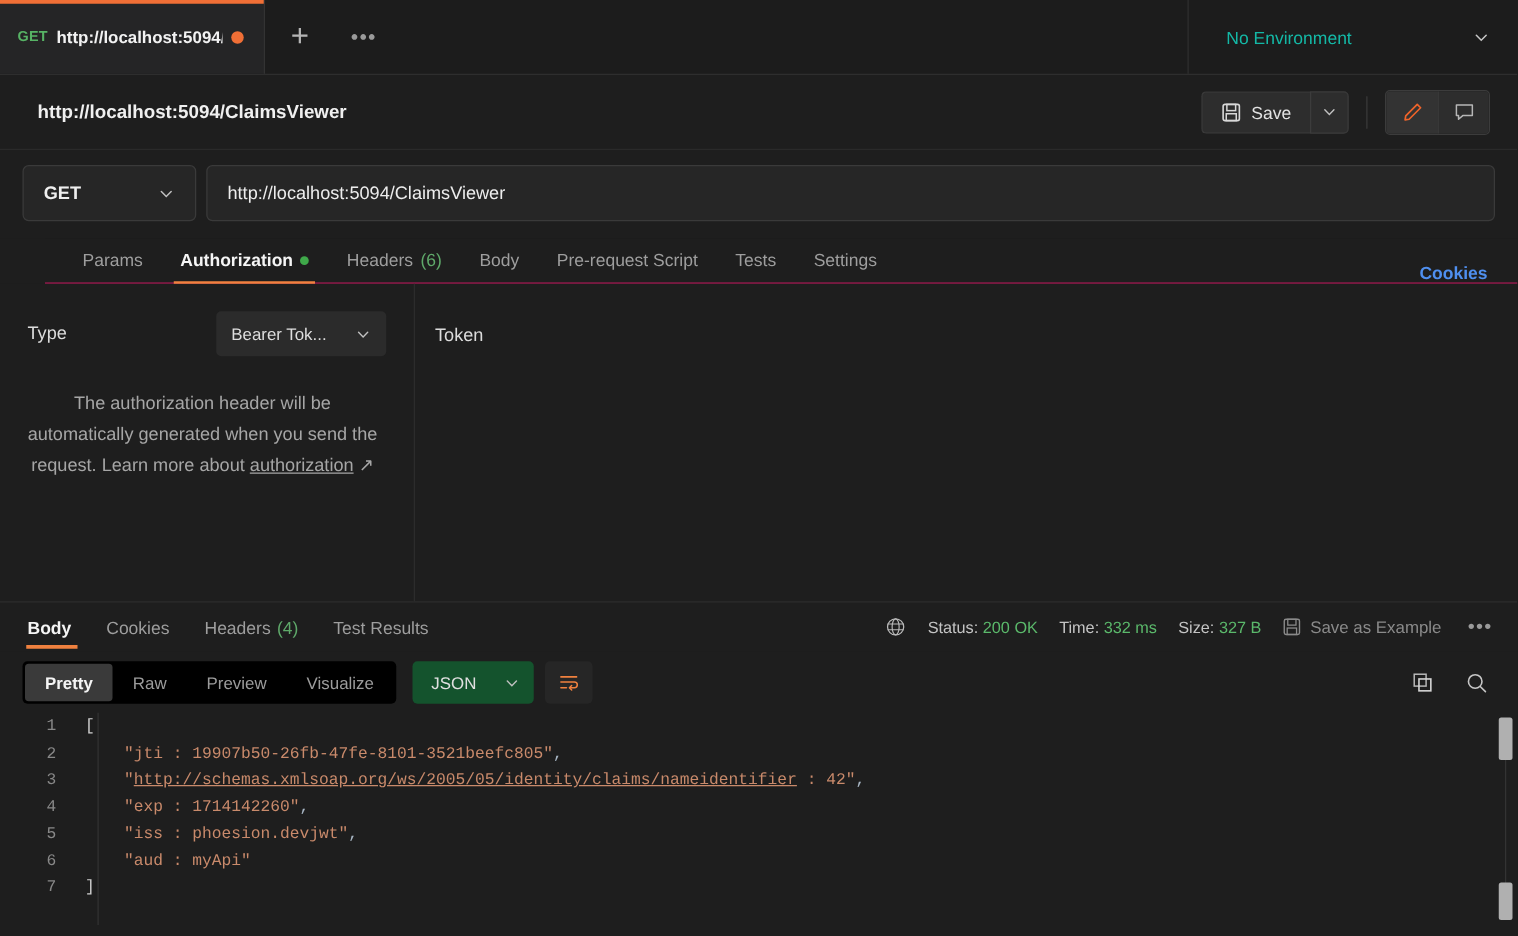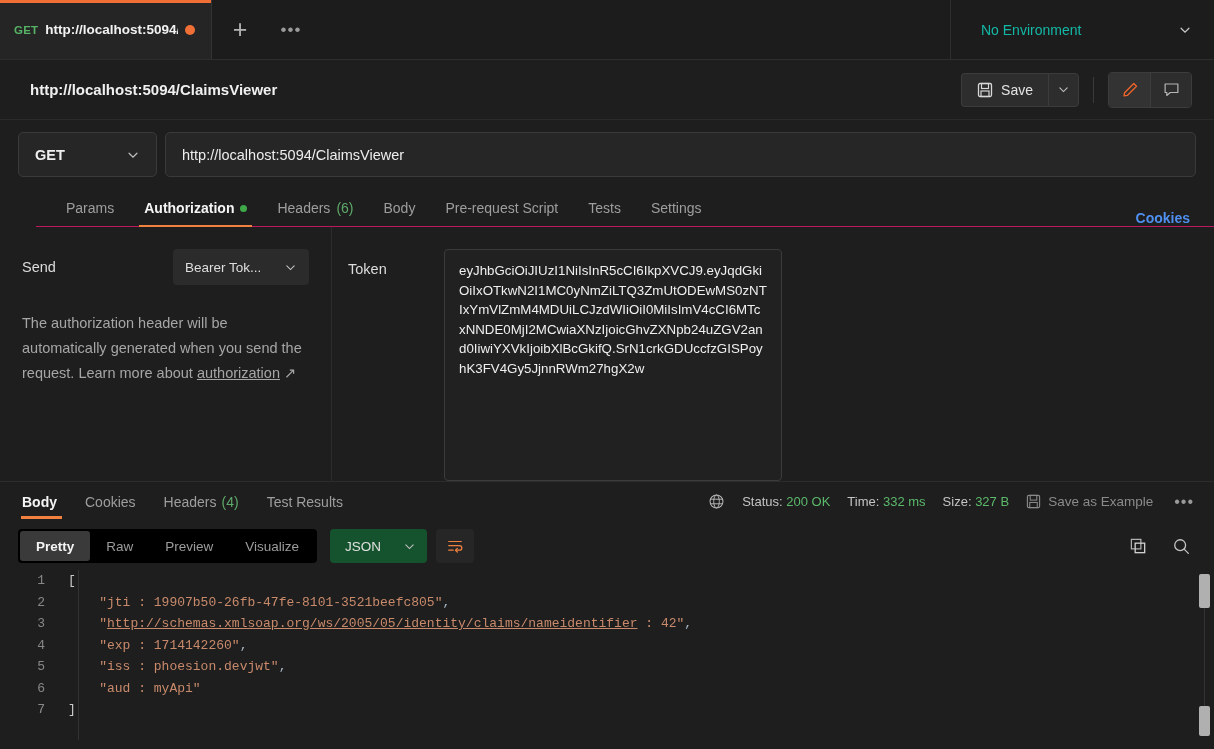--- a/index.html
+++ b/index.html
@@ -151,20 +151,21 @@
   .type-row { display: flex; align-items: center; justify-content: space-between; }
   .type-label { font-size: 14.5px; color: #dcdcdc; }
   .type-select {
     width: 136px; height: 36px; background: #2b2b2b; border-radius: 4px;
     display: flex; align-items: center; justify-content: space-between;
     padding: 0 12px; color: #dedede; font-size: 13.5px; cursor: pointer;
   }
   .auth-desc {
     margin-top: 26px; color: #a6a6a6; font-size: 14.5px; line-height: 25px;
     width: 280px;
+    text-align: center;
   }
   .auth-link { color: #a6a6a6; text-decoration: underline; cursor: pointer; }
   .auth-right { flex: 1; padding: 22px 170px 0 16px; display: flex; gap: 28px; }
   .token-label { font-size: 14.5px; color: #dcdcdc; padding-top: 12px; width: 68px; }
   .token-box {
     width: 338px; min-height: 130px;
     background: #212121; border: 1px solid #3b3b3b; border-radius: 4px;
     padding: 11px 14px;
     color: #efefef; font-size: 13.3px; line-height: 19.5px;
     word-break: break-all; cursor: text;
@@ -316,35 +317,34 @@
   <div class="rtab">
     <span>Settings</span>
   </div>
   <div class="sp"></div>
   <div class="cookies-link">Cookies</div>
 </div>
 
 <div class="authpane">
   <div class="auth-left">
     <div class="type-row">
-      <span class="type-label">Send</span>
+      <span class="type-label">Type</span>
       <div class="type-select">
         <span>Bearer Tok...</span>
         <svg width="13" height="13" viewBox="0 0 16 16">
           <path d="M3.5 6 L8 10.5 L12.5 6" fill="none" stroke="#c0c0c0" stroke-width="1.4" stroke-linecap="round"></path>
         </svg>
       </div>
     </div>
     <div class="auth-desc">
       <span>The authorization header will be automatically generated when you send the request. Learn more about </span><span class="auth-link">authorization</span> <span>↗</span>
     </div>
   </div>
   <div class="auth-right">
     <div class="token-label">Token</div>
-    <div class="token-box">eyJhbGciOiJIUzI1NiIsInR5cCI6IkpXVCJ9.eyJqdGkiOiIxOTkwN2I1MC0yNmZiLTQ3ZmUtODEwMS0zNTIxYmVlZmM4MDUiLCJzdWIiOiI0MiIsImV4cCI6MTcxNNDE0MjI2MCwiaXNzIjoicGhvZXNpb24uZGV2and0IiwiYXVkIjoibXlBcGkifQ.SrN1crkGDUccfzGISPoyhK3FV4Gy5JjnnRWm27hgX2w</div>
   </div>
 </div>
 
 <div class="respbar">
   <div class="rsp-tab active">
     <span>Body</span>
   </div>
   <div class="rsp-tab">
     <span>Cookies</span>
   </div>

